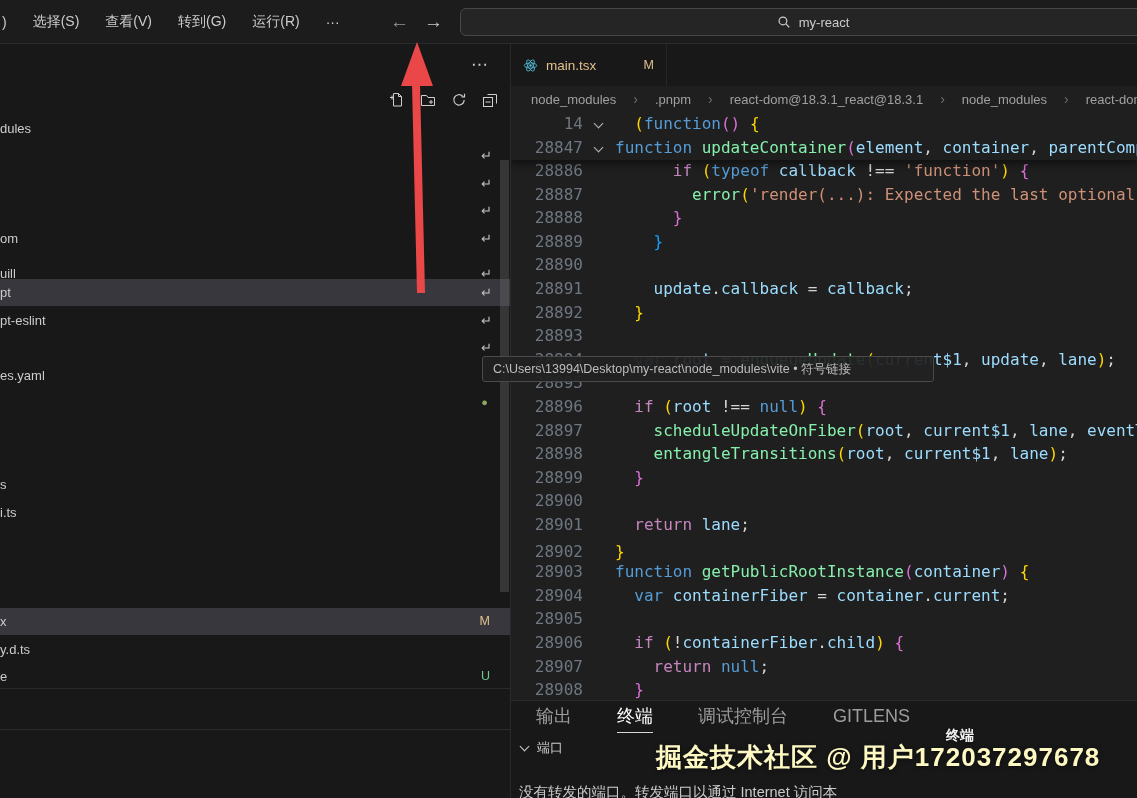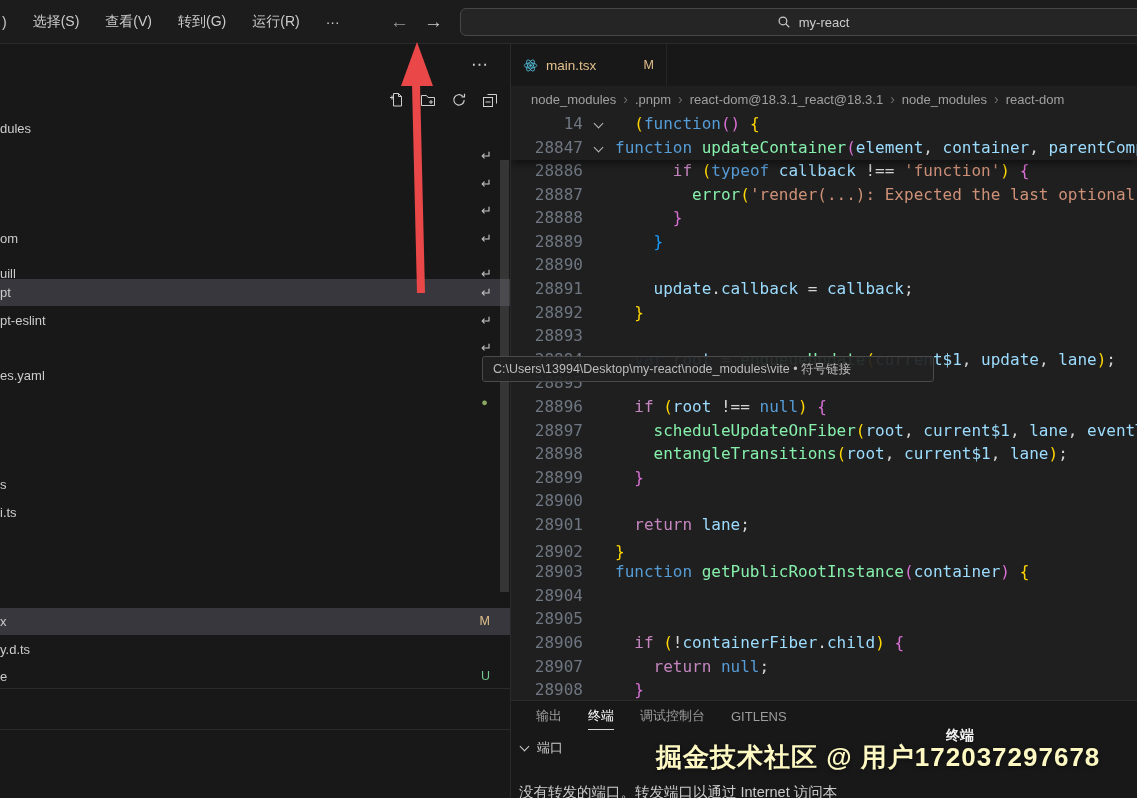--- a/index.html
+++ b/index.html
@@ -38,39 +38,39 @@
        border-right:1px solid #252525;font-size:13.5px;color:#9d9d9d;overflow:hidden;white-space:nowrap}
   .tab1{width:156px}.tab2{width:258px}
   .tab.active{background:#1f1f1f;color:#fff}
   .tab-label.mod{color:#e2c08d}
   .tab-badge{color:#e2c08d;font-size:12.5px;margin-left:auto}
   .tab.active .tab-label{font-style:italic;color:#ffffff}
   .js-icon{color:#e8d44d;font-weight:700;font-size:11px}
   .tab-close{margin-left:auto;color:#c5c5c5;font-size:15px}
 
   .breadcrumbs{position:absolute;left:0;top:42px;right:0;height:26px;background:#1f1f1f;display:flex;align-items:center;
-       padding-left:20px;gap:7px;font-size:13px;color:#a0a0a0;white-space:nowrap;overflow:hidden}
+       padding-left:20px;gap:17px;font-size:13px;color:#a0a0a0;white-space:nowrap;overflow:hidden}
   .bc-sep{color:#6f6f6f;font-size:14px}
 
   .content{position:absolute;left:0;top:68px;right:0;bottom:98px;background:#1f1f1f;overflow:hidden}
   .code-line{position:absolute;left:0;width:100%;height:24px;line-height:23.6px;
        font-family:"DejaVu Sans Mono",monospace;font-size:16px;white-space:pre;overflow:hidden}
   .lnum{position:absolute;left:0;width:72px;text-align:right;color:#6e7681}
   .ltext{position:absolute;left:104px;top:0;white-space:pre}
   .sticky{position:absolute;left:0;top:0;right:0;height:48px;background:#1f1f1f;box-shadow:0 4px 7px rgba(0,0,0,.45);z-index:5}
   .sticky .code-line{height:24px;line-height:24px}
   .chev{position:absolute;left:84px;top:8px;width:7px;height:7px;border-right:1.5px solid #b9b9b9;border-bottom:1.5px solid #b9b9b9;transform:rotate(45deg)}
 
   .tk-p{color:#d4d4d4}.tk-k{color:#c586c0}.tk-d{color:#569cd6}.tk-f{color:#86efac}
   .tk-v{color:#9cdcfe}.tk-s{color:#ce9178}.tk-c{color:#569cd6}
   .tk-b1{color:#ffd700}.tk-b2{color:#da70d6}.tk-b3{color:#179fff}
 
   
   .panel{position:absolute;left:0;right:0;bottom:0;height:98px;background:#181818;border-top:1px solid #2a2a2a}
-  .panel-tabs{position:absolute;left:25px;top:0;height:30px;display:flex;gap:26px;font-size:13px;color:#9d9d9d;align-items:center}
+  .panel-tabs{position:absolute;left:25px;top:0;height:30px;display:flex;gap:45px;font-size:18px;color:#9d9d9d;align-items:center}
   .panel-tab{position:relative;cursor:default}
   .panel-tab.active{color:#ffffff}
   .panel-tab.active::after{content:'';position:absolute;left:0;right:0;bottom:-5px;height:1px;background:#d7d7d7}
   .ports-header{position:absolute;left:10px;top:38px;display:flex;align-items:center;gap:9px;font-size:13px;color:#cccccc}
   .ports-chev{width:7px;height:7px;border-right:1.4px solid #ccc;border-bottom:1.4px solid #ccc;transform:rotate(45deg);margin-top:-3px}
   .ports-empty{position:absolute;left:8px;top:82px;font-size:14.5px;color:#cccccc;white-space:nowrap}
 
   
   .tooltip{position:absolute;left:482px;top:356px;width:452px;height:26px;background:rgba(33,33,34,.93);
        border:1px solid #4a4a4a;border-radius:3px;z-index:20;display:flex;align-items:center;padding:0 10px;
@@ -252,21 +252,21 @@
           <div class="code-line" style="top: 235.8px;"><span class="lnum">28894</span><span class="ltext"><span class="tk-p">  </span><span class="tk-d">var</span><span class="tk-p"> </span><span class="tk-v">root</span><span class="tk-p"> = </span><span class="tk-f">enqueueUpdate</span><span class="tk-b1">(</span><span class="tk-v">current$1</span><span class="tk-p">, </span><span class="tk-v">update</span><span class="tk-p">, </span><span class="tk-v">lane</span><span class="tk-b1">)</span><span class="tk-p">;</span></span></div>
           <div class="code-line" style="top: 259.4px;"><span class="lnum">28895</span><span class="ltext"></span></div>
           <div class="code-line" style="top: 283px;"><span class="lnum">28896</span><span class="ltext"><span class="tk-p">  </span><span class="tk-k">if</span><span class="tk-p"> </span><span class="tk-b1">(</span><span class="tk-v">root</span><span class="tk-p"> !== </span><span class="tk-c">null</span><span class="tk-b1">)</span><span class="tk-p"> </span><span class="tk-b2">{</span></span></div>
           <div class="code-line" style="top: 306.6px;"><span class="lnum">28897</span><span class="ltext"><span class="tk-p">    </span><span class="tk-f">scheduleUpdateOnFiber</span><span class="tk-b1">(</span><span class="tk-v">root</span><span class="tk-p">, </span><span class="tk-v">current$1</span><span class="tk-p">, </span><span class="tk-v">lane</span><span class="tk-p">, </span><span class="tk-v">eventTime</span></span></div>
           <div class="code-line" style="top: 330.2px;"><span class="lnum">28898</span><span class="ltext"><span class="tk-p">    </span><span class="tk-f">entangleTransitions</span><span class="tk-b1">(</span><span class="tk-v">root</span><span class="tk-p">, </span><span class="tk-v">current$1</span><span class="tk-p">, </span><span class="tk-v">lane</span><span class="tk-b1">)</span><span class="tk-p">;</span></span></div>
           <div class="code-line" style="top: 353.8px;"><span class="lnum">28899</span><span class="ltext"><span class="tk-p">  </span><span class="tk-b2">}</span></span></div>
           <div class="code-line" style="top: 377.4px;"><span class="lnum">28900</span><span class="ltext"></span></div>
           <div class="code-line" style="top: 401px;"><span class="lnum">28901</span><span class="ltext"><span class="tk-p">  </span><span class="tk-k">return</span><span class="tk-p"> </span><span class="tk-v">lane</span><span class="tk-p">;</span></span></div>
           <div class="code-line" style="top: 412px; margin-top: 16px;"><span class="lnum">28902</span><span class="ltext"><span class="tk-b1">}</span></span></div>
           <div class="code-line" style="top: 448.2px;"><span class="lnum">28903</span><span class="ltext"><span class="tk-d">function</span><span class="tk-p"> </span><span class="tk-f">getPublicRootInstance</span><span class="tk-b2">(</span><span class="tk-v">container</span><span class="tk-b2">)</span><span class="tk-p"> </span><span class="tk-b1">{</span></span></div>
-          <div class="code-line" style="top: 471.8px;"><span class="lnum">28904</span></div>
+          <div class="code-line" style="top: 471.8px;"><span class="lnum">28904</span><span class="ltext"><span class="tk-p">  </span><span class="tk-d">var</span><span class="tk-p"> </span><span class="tk-v">containerFiber</span><span class="tk-p"> = </span><span class="tk-v">container</span><span class="tk-p">.</span><span class="tk-v">current</span><span class="tk-p">;</span></span></div>
           <div class="code-line" style="top: 495.4px;"><span class="lnum">28905</span><span class="ltext"></span></div>
           <div class="code-line" style="top: 519px;"><span class="lnum">28906</span><span class="ltext"><span class="tk-p">  </span><span class="tk-k">if</span><span class="tk-p"> </span><span class="tk-b1">(</span><span class="tk-p">!</span><span class="tk-v">containerFiber</span><span class="tk-p">.</span><span class="tk-v">child</span><span class="tk-b1">)</span><span class="tk-p"> </span><span class="tk-b2">{</span></span></div>
           <div class="code-line" style="top: 542.6px;"><span class="lnum">28907</span><span class="ltext"><span class="tk-p">    </span><span class="tk-k">return</span><span class="tk-p"> </span><span class="tk-c">null</span><span class="tk-p">;</span></span></div>
           <div class="code-line" style="top: 566.2px;"><span class="lnum">28908</span><span class="ltext"><span class="tk-p">  </span><span class="tk-b2">}</span></span></div>
         </div>
       <div class="sticky" id="sticky-scroll">
           <div class="code-line" style="top: 0px;"><span class="lnum">14</span><span class="chev"></span><span class="ltext"><span class="tk-p">  </span><span class="tk-b1">(</span><span class="tk-d">function</span><span class="tk-b2">(</span><span class="tk-b2">)</span><span class="tk-p"> </span><span class="tk-b1">{</span></span></div>
           <div class="code-line" style="top: 24px;"><span class="lnum">28847</span><span class="chev"></span><span class="ltext"><span class="tk-d">function</span><span class="tk-p"> </span><span class="tk-f">updateContainer</span><span class="tk-b2">(</span><span class="tk-v">element</span><span class="tk-p">, </span><span class="tk-v">container</span><span class="tk-p">, </span><span class="tk-v">parentComponent</span></span></div>
         </div>
     </div>

